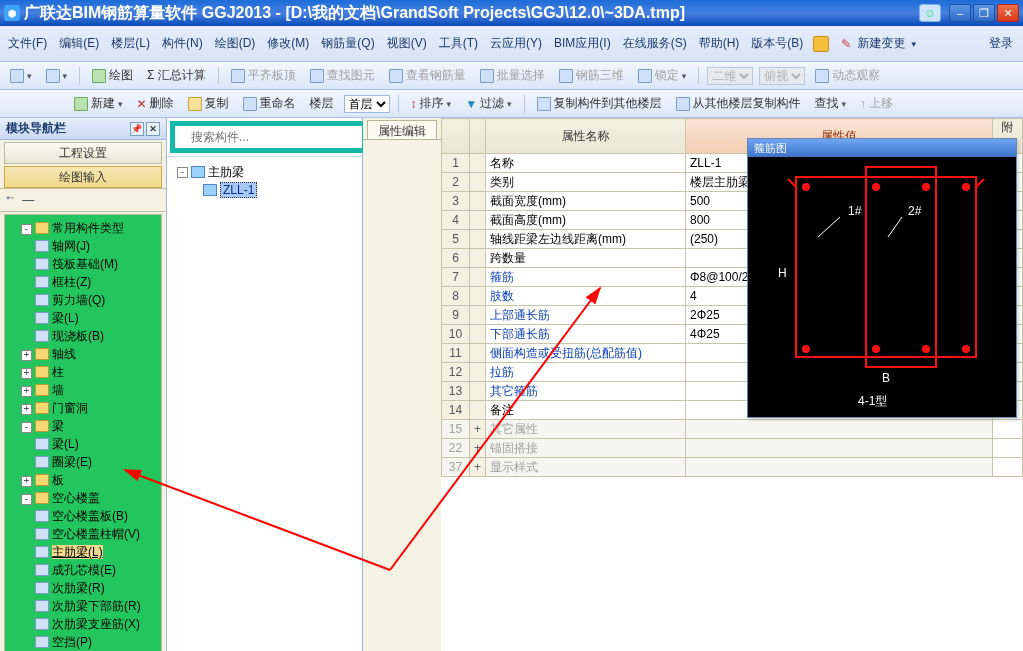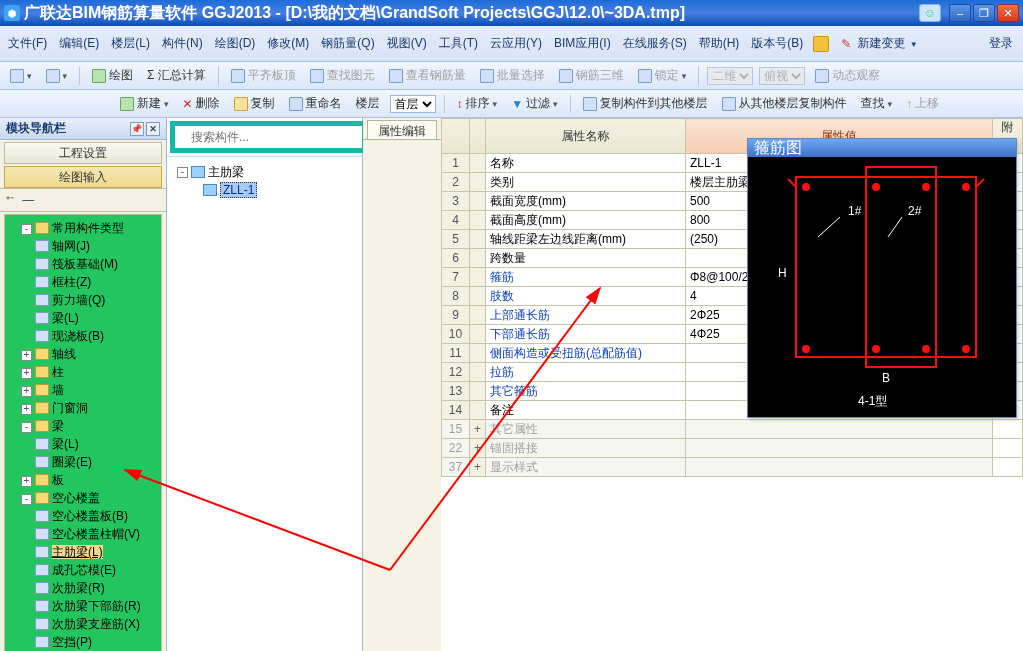--- a/index.html
+++ b/index.html
@@ -72,21 +72,21 @@
 table.pg td.num { background:#f4f1e2; text-align:center; width:28px; color:#555; }
 table.pg td.name { width:200px; }
 table.pg td.link { color:#0a3fb8; }
 table.pg td.chk { width:18px; text-align:center; }
 table.pg td.chk span { display:inline-block;width:11px;height:11px;border:1px solid #888;background:#fff; }
 table.pg td.dis { color:#a0a0a0; background:#f6f6f0; }
 table.pg td.exp { width:14px; text-align:center; color:#666; background:#f4f1e2; }
 
 
 .diagram { position:absolute; top:20px; right:6px; width:270px; height:280px; border:1px solid #6a87b3; box-shadow:2px 2px 4px rgba(0,0,0,.15); background:#000; }
-.diagram .dh { height:18px; background:linear-gradient(#6fa6f3,#3d72c6); color:#fff; padding:0 6px; display:flex; align-items:center; font-size:16px; }
+.diagram .dh { height:18px; background:linear-gradient(#6fa6f3,#3d72c6); color:#fff; padding:0 6px; display:flex; align-items:center; font-size:11px; }
 .diagram svg { display:block; }
 
 
 .arrows { position:absolute; left:0; top:0; width:1023px; height:651px; pointer-events:none; }
 </style>
 </head>
 <body>
 
 <div class="titlebar">
   <span class="icon">⬢</span>
@@ -168,21 +168,21 @@
     </span>
   <span class="sep"></span>
   <select disabled=""><option>二维</option></select>
   <select disabled=""><option>俯视</option></select>
   <span class="btn disabled">
       <span class="ico"></span>
       <span>动态观察</span>
     </span>
 </div>
 
-<div class="toolbar" style="padding-left:116px;">
+<div class="toolbar" style="padding-left:70px;">
   <span class="btn">
       <span class="ico g"></span>
       <span>新建</span>
       <span class="drop">▾</span>
     </span>
   <span class="btn">
       <span style="color:#c22;">✕</span> 
       <span>删除</span>
     </span>
   <span class="btn">

